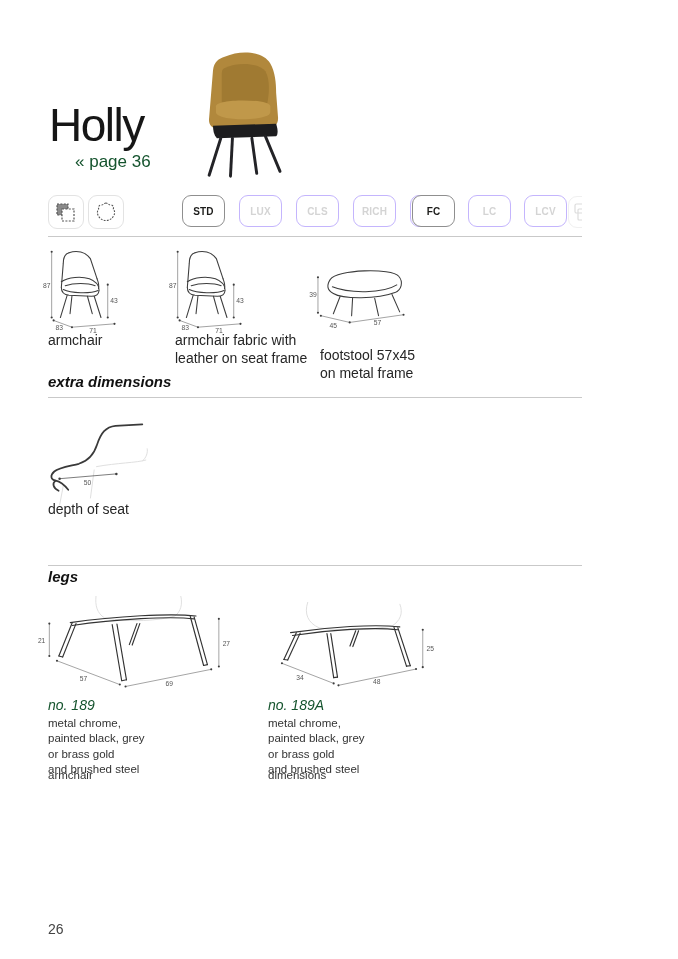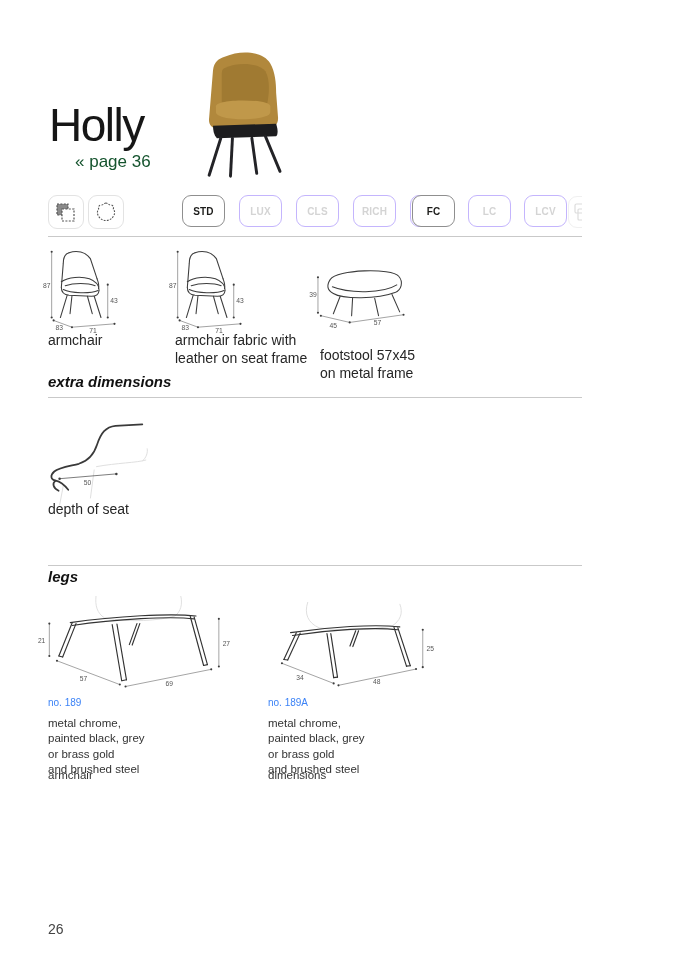--- a/index.html
+++ b/index.html
@@ -12,21 +12,21 @@
   .icon-tile{width:34px;height:32px;border:1px solid #e3e3e3;border-radius:9px;
              display:flex;align-items:center;justify-content:center;background:#fff;}
   .icon-tile.ghost{border-color:#f0f0f0;width:30px;height:30px;}
   .badge{display:inline-flex;align-items:center;justify-content:center;height:30px;min-width:31px;
          padding:0 5px;border-radius:9px;font-size:10px;font-weight:700;letter-spacing:.2px;background:#fff;margin-left:8px;}
   .badge.on{border:1.5px solid #8f8f8f;color:#1d1d1b;}
   .badge.off{border:1px solid #c4b5fd;color:#d4d4d4;}
   .rule{position:absolute;left:48px;width:582px;height:1px;background:#c9c9c9;}
   .section-h{font-size:15px;font-weight:700;color:#111;font-style:italic;}
   .label{font-size:14px;color:#262626;white-space:pre-line;line-height:1.32;}
-  .subnum{font-size:10px;color:#3b82f6;}
+  .subnum{font-size:14px;color:#14532d;font-style:italic;}
   .small{font-size:11.5px;color:#333;white-space:pre-line;line-height:1.34;}
   .pagenum{font-size:14px;color:#444;}
   svg text.dim{font-size:7px;fill:#555;font-family:"Liberation Sans","DejaVu Sans",sans-serif;}
   svg .draw{stroke:#3d3d3d;stroke-width:1.1;fill:none;stroke-linecap:round;}
   svg .dimline{stroke:#777;stroke-width:.7;}
   svg .dot{fill:#3d3d3d;}
   svg .faint{stroke:#dedede;stroke-width:1;fill:none;}
 </style>
 </head>
 <body>

